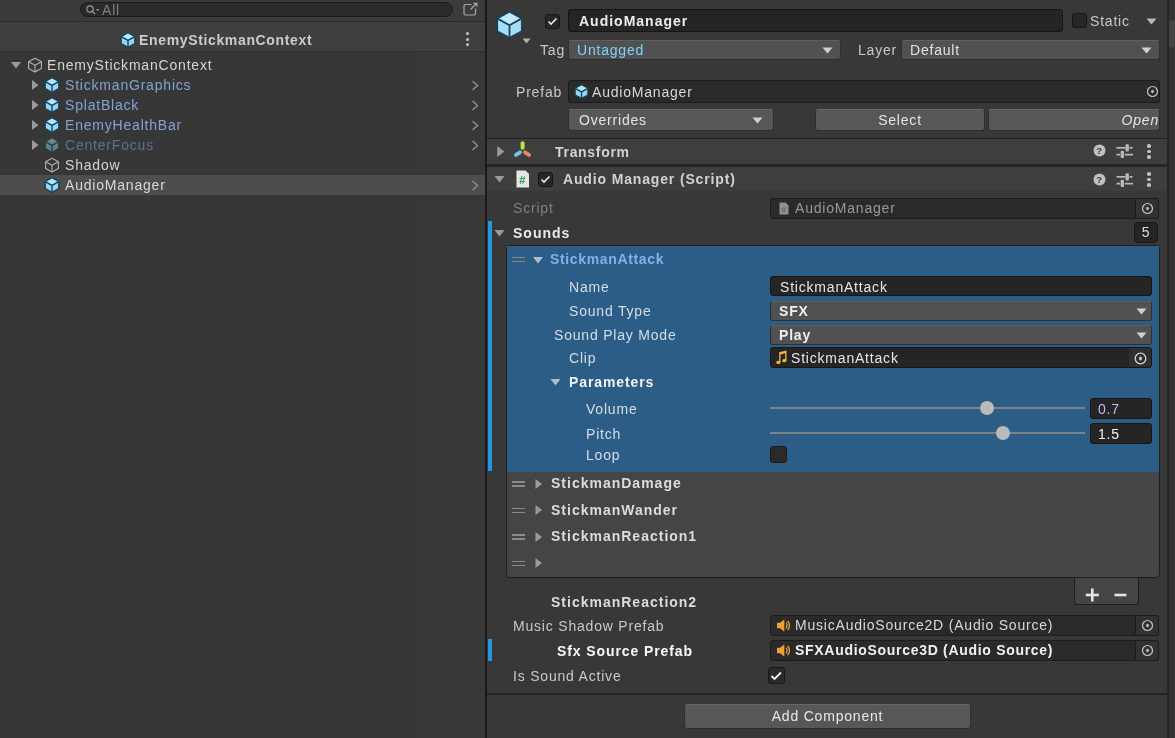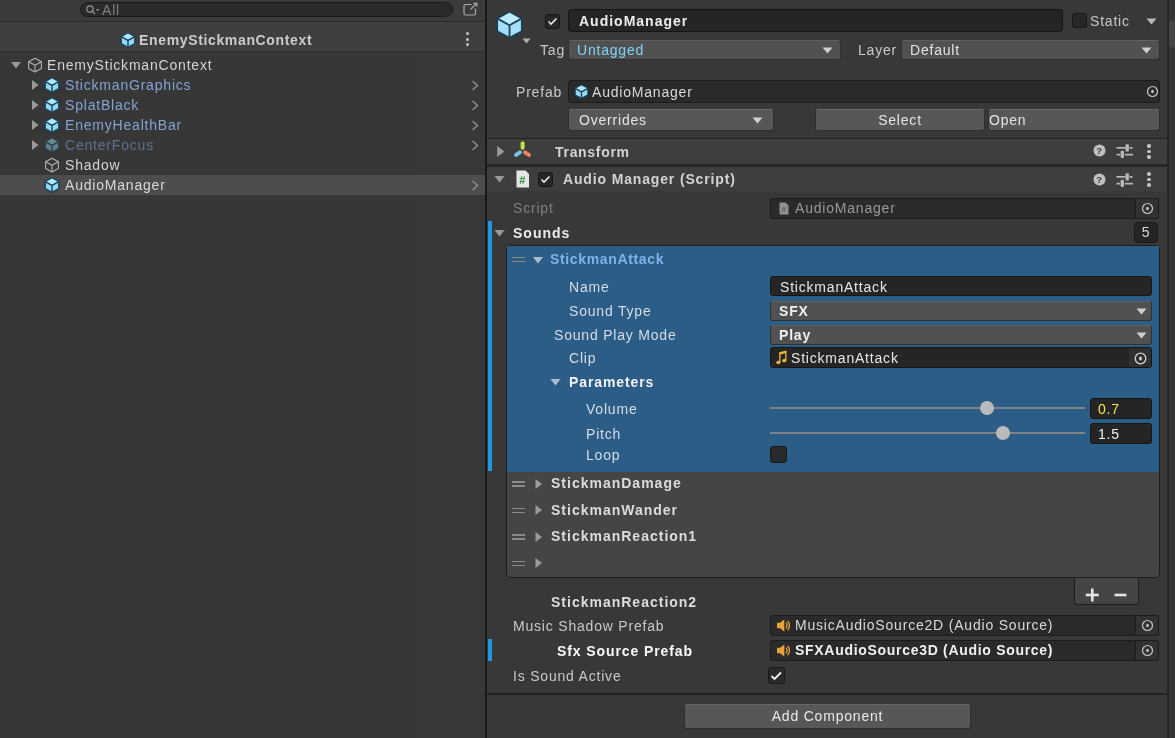--- a/index.html
+++ b/index.html
@@ -177,21 +177,21 @@
   <circle cx="6.5" cy="6.5" r="5" fill="none" stroke="#c4c4c4" stroke-width="1.2"></circle>
   <ellipse cx="6.5" cy="6.5" rx="1.3" ry="1.8" fill="#c4c4c4"></ellipse>
 </svg>
 
 <div class="abs" style="left:568px;top:109px;width:206px;height:22px;background:#575757;border:1px solid #2f2f2f;border-top-color:#676767;border-radius:3px;box-sizing:border-box;"></div>
 <div class="abs" style="left:579px;top:112px;color:#e4e4e4;">Overrides</div>
 <svg class="abs" style="left:752px;top:117px;" width="11" height="7" viewBox="0 0 11 7">
     <polygon points="0.5,0.5 10.5,0.5 5.5,6.5" fill="#cfcfcf"></polygon>
   </svg>
 <div class="abs" style="left:815px;top:109px;width:170px;height:22px;background:#575757;border:1px solid #2f2f2f;border-top-color:#676767;border-radius:3px;box-sizing:border-box;text-align:center;line-height:20px;color:#e4e4e4;">Select</div>
-<div class="abs" style="left:988px;top:109px;width:172px;height:22px;background:#575757;border:1px solid #2f2f2f;border-top-color:#676767;border-radius:3px;box-sizing:border-box;text-align:left;line-height:20px;color:#e4e4e4;">Open</div>
+<div class="abs" style="left:988px;top:109px;width:172px;height:22px;background:#575757;border:1px solid #2f2f2f;border-top-color:#676767;border-radius:3px;box-sizing:border-box;text-align:right;line-height:20px;color:#e4e4e4;font-style:italic;">Open</div>
 
 <div class="abs" style="left:487px;top:138px;width:688px;height:1px;background:#222;"></div>
 <div class="abs" style="left:487px;top:139px;width:688px;height:25px;background:#3e3e3e;"></div>
 <svg class="abs" style="left:496px;top:146px;" width="9" height="11" viewBox="0 0 8 10">
     <polygon points="1,0 7.5,5 1,10" fill="#9a9a9a"></polygon>
   </svg>
 <svg class="abs" style="left:512px;top:140px;" width="21" height="20" viewBox="0 0 21 20">
   <rect x="8.6" y="1.2" width="4" height="8.6" rx="2" fill="#b8e542"></rect>
   <g transform="rotate(57 6 13.6)">
       <rect x="4" y="9.3" width="4" height="8.6" rx="2" fill="#72c5ec"></rect>
@@ -318,21 +318,21 @@
 
 <svg class="abs" style="left:550px;top:378px;" width="11" height="8" viewBox="0 0 10 8">
     <polygon points="0,1 10,1 5,7.5" fill="#aebcca"></polygon>
   </svg>
 <div class="abs b" style="left:569px;top:374px;letter-spacing:0.9px;color:#f0f4f8;">Parameters</div>
 
 <div class="abs" style="left:586px;top:401px;color:#d4dde6;">Volume</div>
 <div class="abs" style="left:770px;top:407px;width:315px;height:2px;background:#7d8487;"></div>
 <div class="abs" style="left:980px;top:401px;width:14px;height:14px;border-radius:50%;background:#bababa;"></div>
 <div class="abs" style="left:1090px;top:398px;width:62px;height:21px;background:#252525;border:1px solid #161616;border-radius:3px;box-sizing:border-box;"></div>
-<div class="abs" style="left:1098px;top:401px;color:#fde047;">0.7</div>
+<div class="abs" style="left:1098px;top:401px;color:#c4b5fd;">0.7</div>
 
 <div class="abs" style="left:586px;top:426px;color:#d4dde6;">Pitch</div>
 <div class="abs" style="left:770px;top:432px;width:315px;height:2px;background:#7d8487;"></div>
 <div class="abs" style="left:996px;top:426px;width:14px;height:14px;border-radius:50%;background:#bababa;"></div>
 <div class="abs" style="left:1090px;top:423px;width:62px;height:21px;background:#252525;border:1px solid #161616;border-radius:3px;box-sizing:border-box;"></div>
 <div class="abs" style="left:1098px;top:426px;color:#f0f0f0;">1.5</div>
 
 <div class="abs" style="left:586px;top:447px;color:#d4dde6;">Loop</div>
 <div class="abs" style="left:770px;top:446px;width:17px;height:17px;background:#2a2a2a;border:1px solid #191919;border-radius:3px;box-sizing:border-box;"></div>
 

